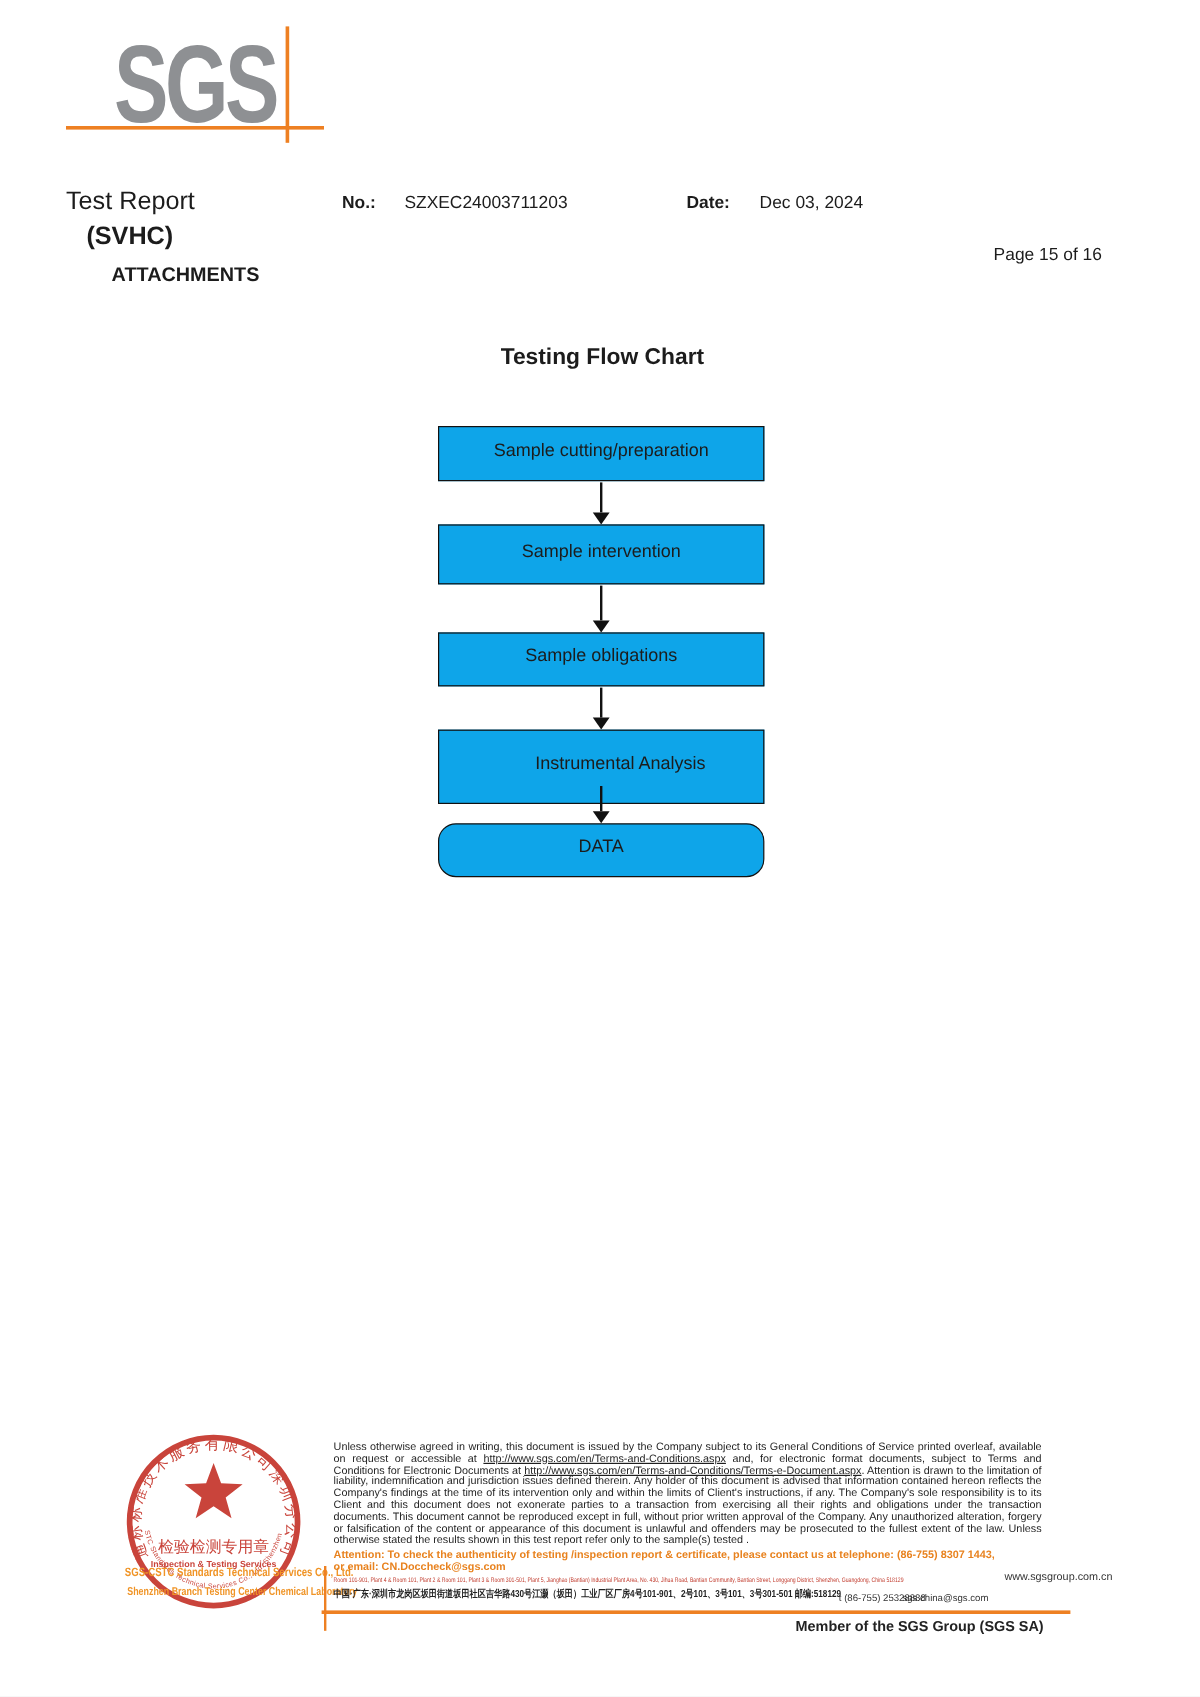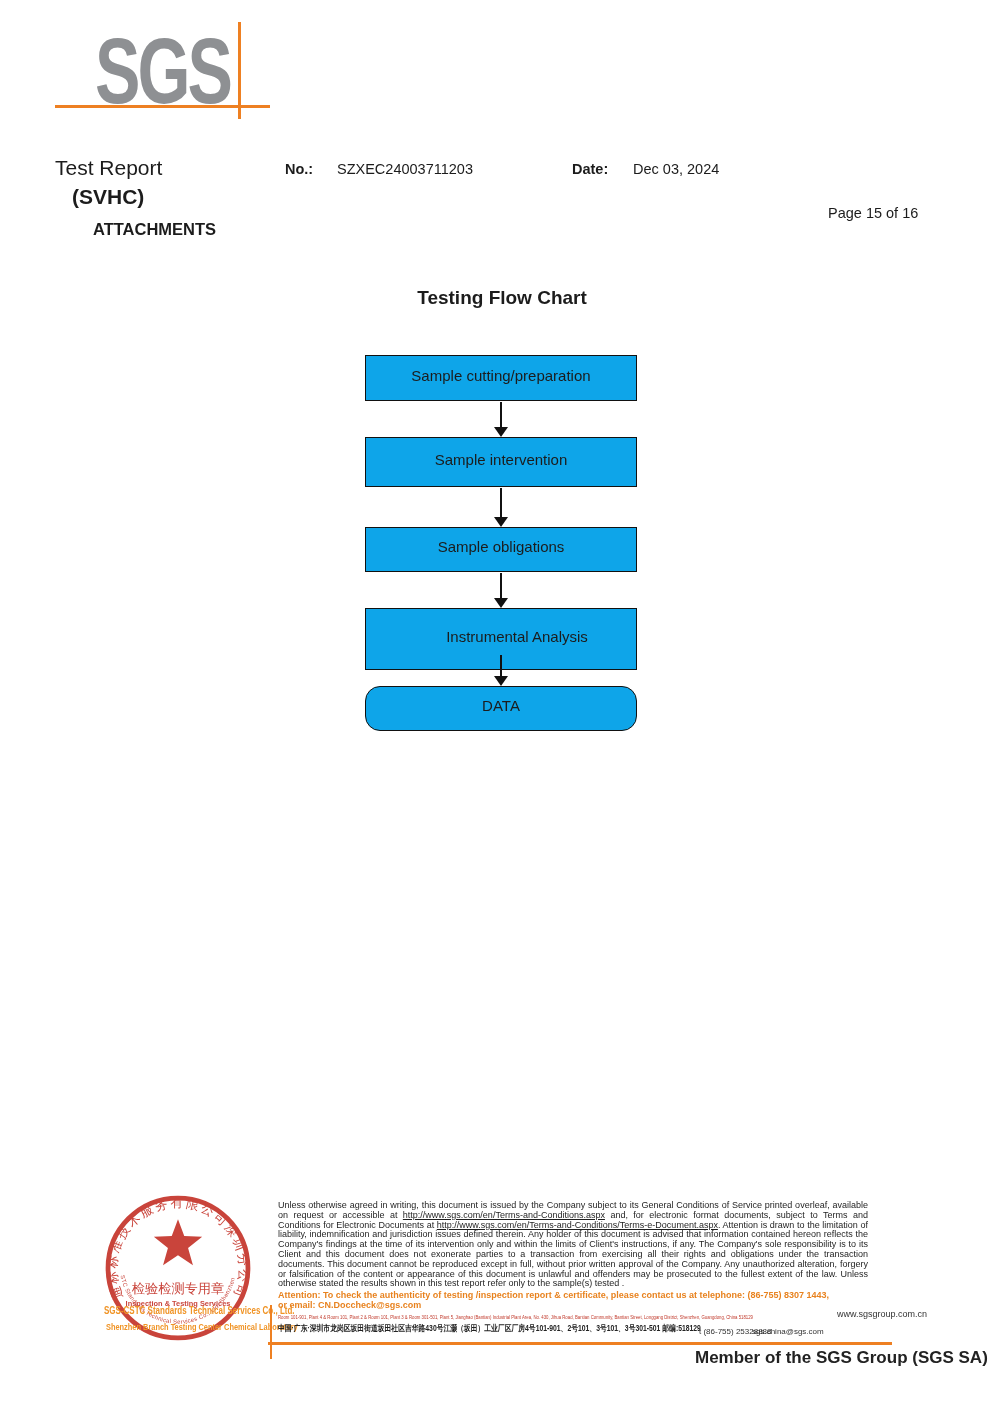--- a/index.html
+++ b/index.html
@@ -57,21 +57,21 @@
   .attention .u{}
   .addr-en{position:absolute; left:278px; top:1314px; font-size:5.5px; color:#c0392b;
     white-space:nowrap; transform:scaleX(0.78); transform-origin:left top;}
   .website{position:absolute; left:789px; top:1309px; font-size:9px; color:#333;margin-left:48px;}
   .addr-cn{position:absolute; left:278px; top:1323px; font-size:8.5px; font-weight:bold; color:#222;
     white-space:nowrap; transform:scaleX(0.8); transform-origin:left top;}
   .phone{position:absolute; left:678px; top:1327px; font-size:8px; color:#333;margin-left:21px;}
   .email{position:absolute; left:752px; top:1327px; font-size:8px; color:#333;}
   .foot-hline{position:absolute; left:268px; top:1342px; width:624px; height:2.5px; background:#ee8022;}
   .foot-vline{position:absolute; left:270px; top:1305px; width:2px; height:54px; background:#ee8022;}
-  .member{position:absolute; left:663px; top:1348px; font-size:17px; font-weight:bold; color:#222;margin-left:32px;}
+  .member{position:absolute; left:663px; top:1348px; font-size:12px; font-weight:bold; color:#222;}
 </style>
 </head>
 <body>
 
 <div class="page">
 
   <div class="logo-text">SGS</div>
   <div class="logo-hline"></div>
   <div class="logo-vline"></div>
 

